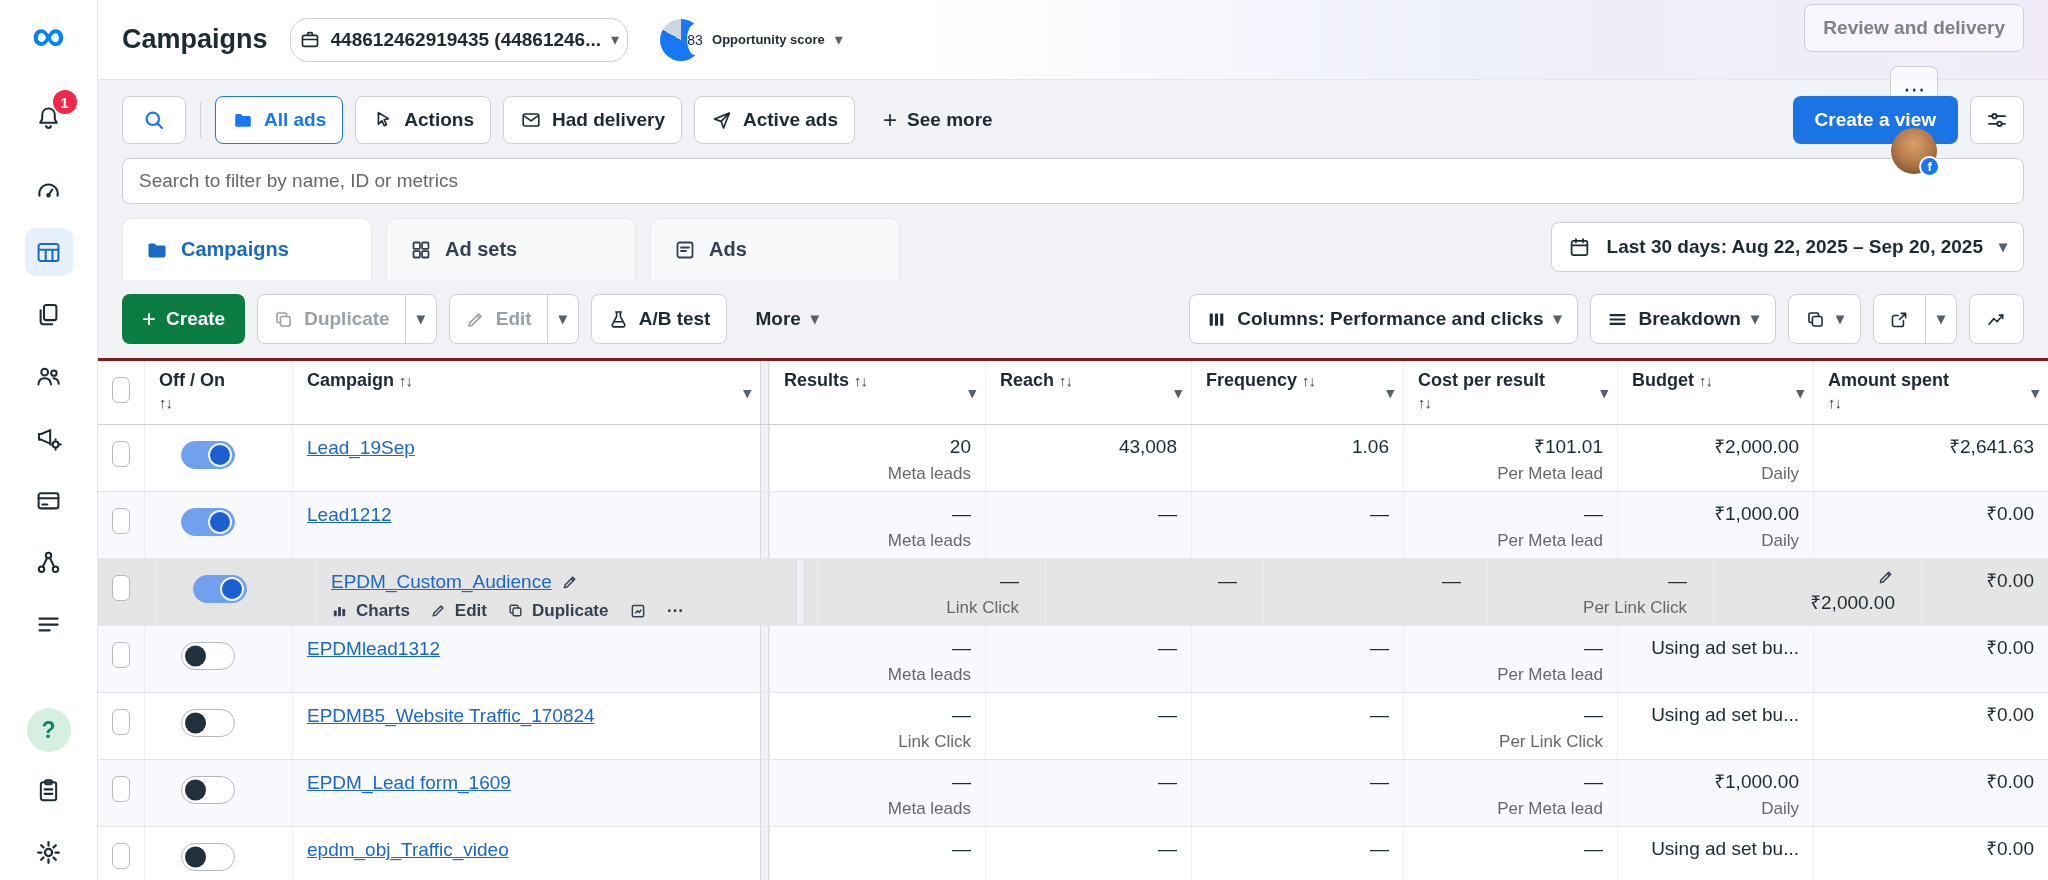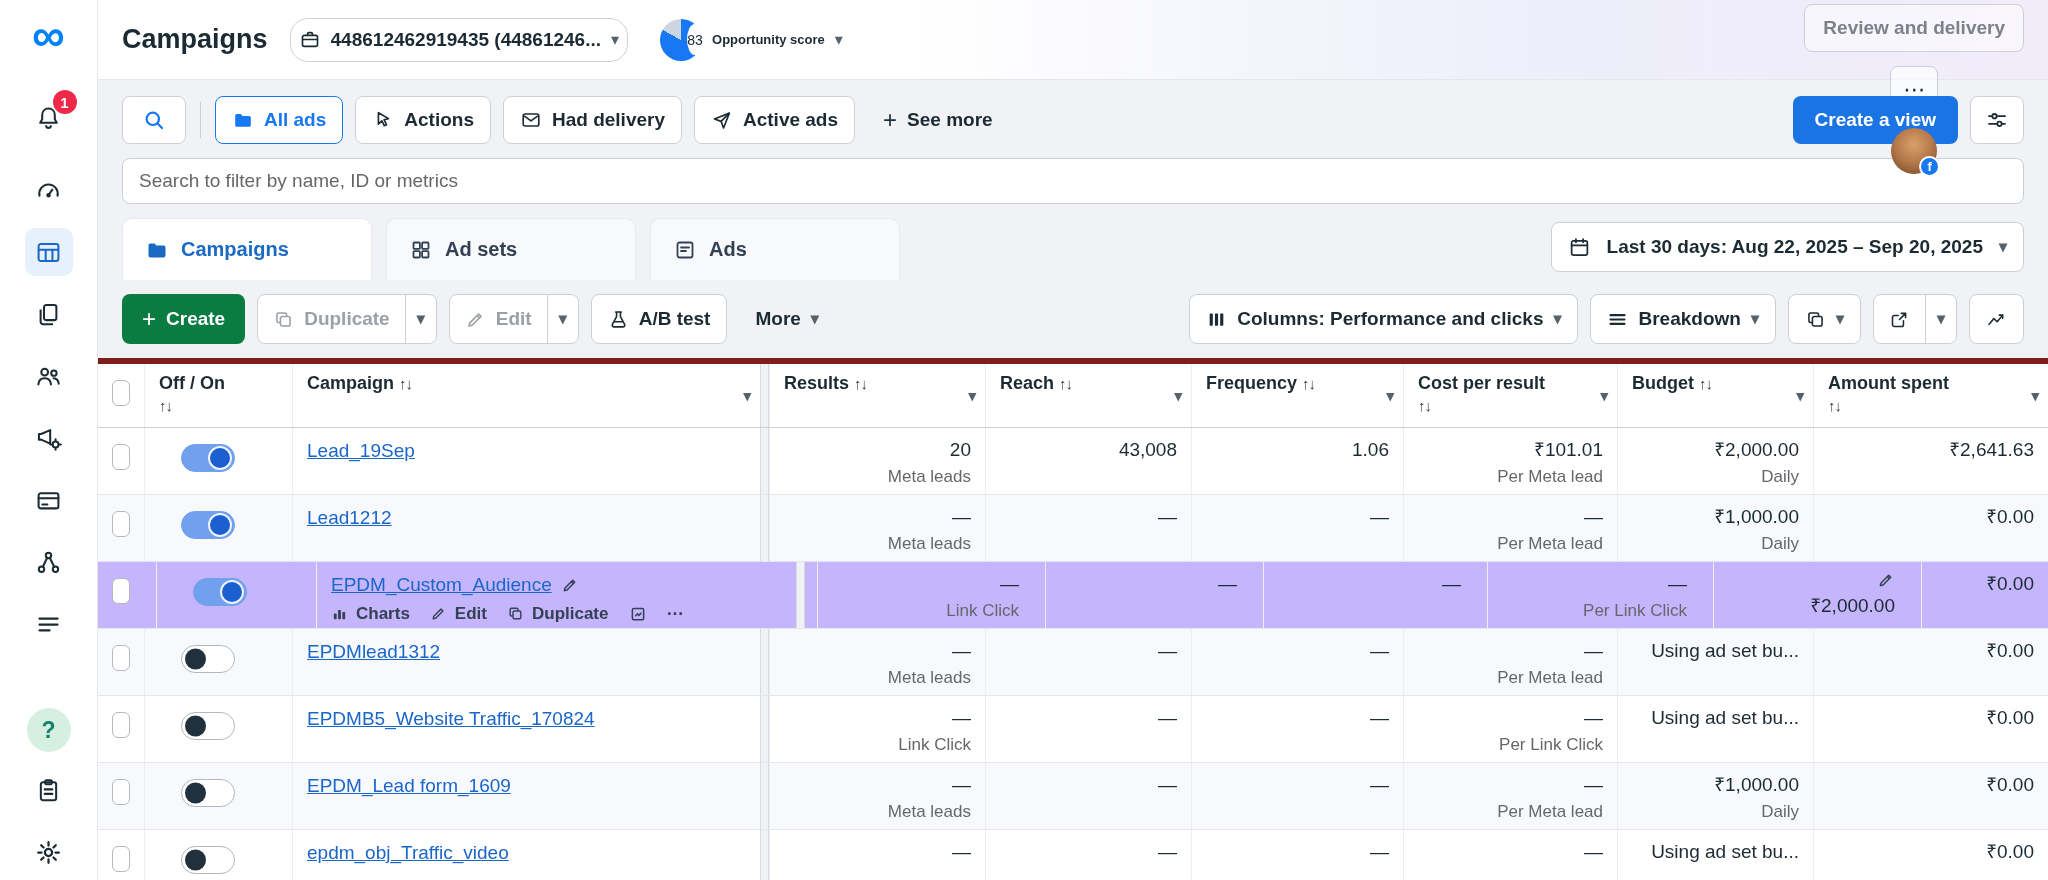--- a/index.html
+++ b/index.html
@@ -86,25 +86,25 @@
     border:1px solid #ccd0d5; border-radius:8px; font-size:19px; font-weight:600; color:#1c2b33; cursor:pointer;}
   .btn-create { background:var(--create-green,#0a7c42); color:#fff; border:none; padding:0 20px; }
   .btn-ghost { border:none; background:transparent; }
   .splitbtn { display:flex; background:#fff; border:1px solid #ccd0d5; border-radius:8px; overflow:hidden; height:50px;}
   .splitbtn .seg { display:flex; align-items:center; gap:10px; padding:0 15px; font-size:19px; font-weight:600; cursor:pointer;}
   .splitbtn .seg + .seg { border-left:1px solid #ccd0d5; padding:0 11px; }
   .disabled { color:#9aa0a6; }
   .tb-right { margin-left:auto; display:flex; align-items:center; gap:12px; }
 
   
-  .table { background:#fff; flex:1; border-top:6px solid #7f1d1d; overflow:hidden; }
+  .table { background:#fff; flex:1; border-top:3px solid #7f1d1d; overflow:hidden; }
   .thead { display:flex; height:64px; border-bottom:1px solid #ccd0d5; background:#fff; }
   .trow { display:flex; height:67px; border-bottom:1px solid #e4e6eb; background:#fff; cursor:pointer;}
   .trow.alt { background:#f7f9fc; }
-  .trow.hovered { background:#c4b5fd;gap:12px; }
+  .trow.hovered { background:#e5e5e5;gap:12px; }
   .th, .td { padding:9px 14px; border-left:1px solid #eceef1; min-width:0; }
   .th:first-child, .td:first-child { border-left:none; }
   .th { font-size:18px; font-weight:700; position:relative; }
   .c-check  { width:46px;  flex:none; }
   .c-toggle { width:148px; flex:none; }
   .c-name   { width:468px; flex:none; }
   .c-results{ width:216px; flex:none; }
   .c-reach  { width:206px; flex:none; }
   .c-freq   { width:212px; flex:none; }
   .c-cost   { width:214px; flex:none; }

